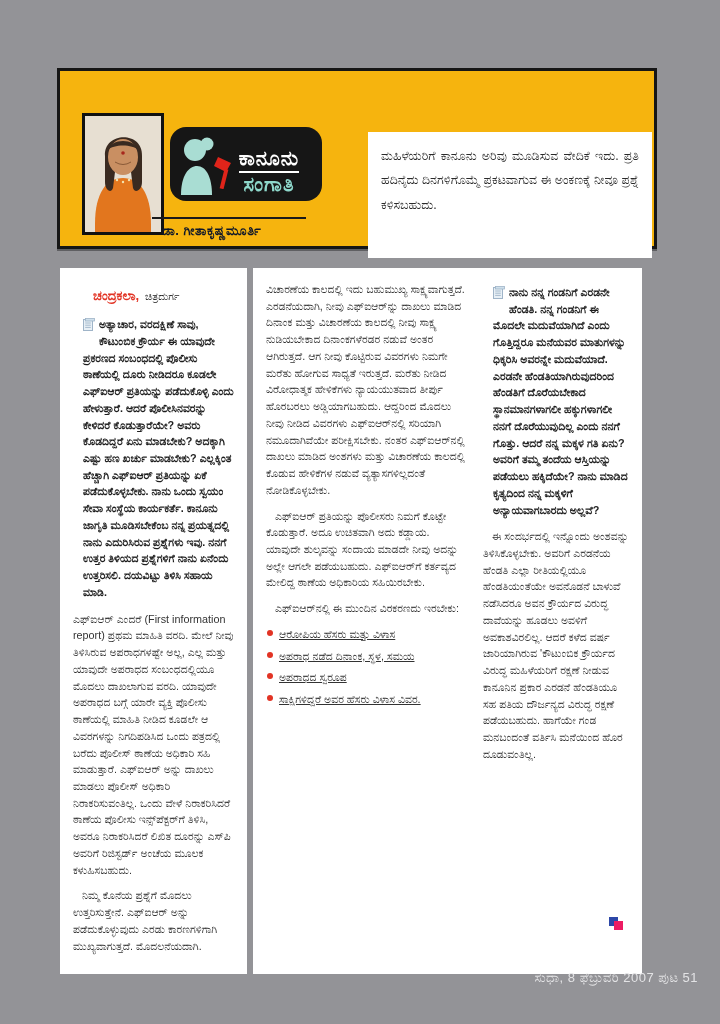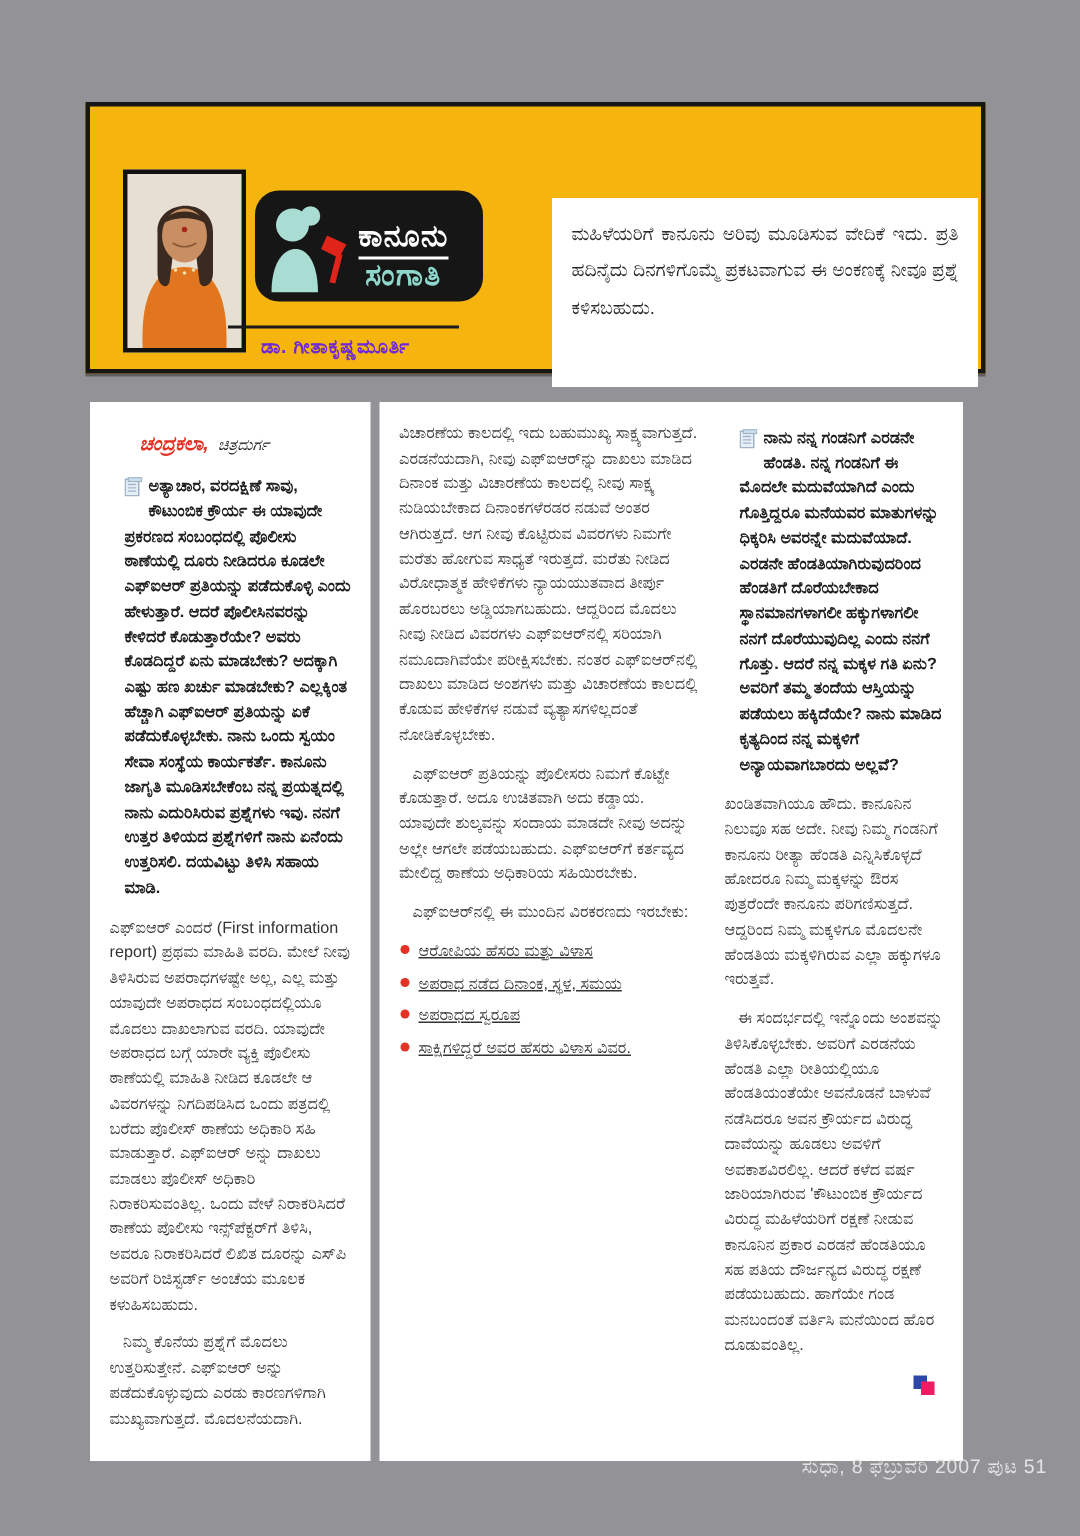--- a/index.html
+++ b/index.html
@@ -29,39 +29,39 @@
   }
   .logo-badge .sil{flex:0 0 auto;margin-right:2px;position:relative;top:3px;}
   .logo-badge .gavel{position:absolute;left:44px;top:30px;}
   .logo-text{flex:1;text-align:center;line-height:1.15;margin-top:14px;}
   .logo-line1{
     color:#ffffff;font-weight:bold;font-size:20px;letter-spacing:1px;
     border-bottom:2px solid #ffffff;display:inline-block;padding-bottom:1px;
   }
   .logo-line2{color:#8ED8CB;font-weight:bold;font-size:20px;letter-spacing:1px;margin-top:2px;}
   .author-divider{position:absolute;left:92px;top:146px;width:154px;height:2px;background:#1a1a1a;}
-  .author-name{position:absolute;left:102px;top:152px;font-size:13px;font-weight:bold;color:#6d28d9;letter-spacing:.5px;margin-left:12px;}
+  .author-name{position:absolute;left:102px;top:152px;font-size:13px;font-weight:bold;color:#0f172a;letter-spacing:.5px;}
   .intro-box{
     position:absolute;left:308px;top:48px;width:284px;height:126px;
     background:#ffffff;box-sizing:border-box;padding:12px 13px;margin-top:13px;
   }
   .intro-box p{
     margin:0;font-size:12.5px;line-height:1.95;color:#2a2a2a;
     font-weight:500;text-align:justify;
   }
 
   
   .col{
     position:absolute;top:268px;height:706px;background:#ffffff;
     box-sizing:border-box;padding:16px 13px;font-size:10.8px;line-height:1.55;color:#333;
   }
   .col1{left:60px;width:187px;}
   .col2{left:253px;width:226px;padding-top:13px;}
   .col3{left:470px;width:172px;}
-  .q-head{margin:2px 0 10px 20px;font-style:italic;}
+  .q-head{margin:2px 0 10px 20px;}
   .q-name{color:#E23324;font-weight:bold;font-size:13px;}
   .q-place{color:#222;font-size:10.5px;margin-left:3px;}
   .question{margin:0 0 10px 10px;font-weight:bold;color:#1d1d1d;}
   .note-icon{float:left;margin:2px 4px 0 0;}
   .answer{margin:0 0 9px 0;}
   .answer.ind{text-indent:9px;}
   ul.fir-list{list-style:none;margin:4px 0 8px 0;padding:0;text-decoration:underline;}
   ul.fir-list li{position:relative;padding-left:13px;margin-bottom:5px;}
   ul.fir-list .dot{
     position:absolute;left:1px;top:4px;width:6px;height:6px;border-radius:50%;
@@ -166,21 +166,20 @@
       <span class="note-icon">
         <svg width="12" height="13" viewBox="0 0 12 13">
           <rect x="0.5" y="1.5" width="9" height="11" fill="#E8F0F6" stroke="#9FB4C8" stroke-width="1"></rect>
           <rect x="2.5" y="0.5" width="9" height="2.5" fill="#CFE0EC" stroke="#9FB4C8" stroke-width="0.8"></rect>
           <line x1="2.2" y1="5" x2="7.8" y2="5" stroke="#9FB4C8" stroke-width="0.9"></line>
           <line x1="2.2" y1="7.2" x2="7.8" y2="7.2" stroke="#9FB4C8" stroke-width="0.9"></line>
           <line x1="2.2" y1="9.4" x2="7.8" y2="9.4" stroke="#9FB4C8" stroke-width="0.9"></line>
         </svg>
       </span><span>ನಾನು ನನ್ನ ಗಂಡನಿಗೆ ಎರಡನೇ ಹೆಂಡತಿ. ನನ್ನ ಗಂಡನಿಗೆ ಈ ಮೊದಲೇ ಮದುವೆಯಾಗಿದೆ ಎಂದು ಗೊತ್ತಿದ್ದರೂ ಮನೆಯವರ ಮಾತುಗಳನ್ನು ಧಿಕ್ಕರಿಸಿ ಅವರನ್ನೇ ಮದುವೆಯಾದೆ. ಎರಡನೇ ಹೆಂಡತಿಯಾಗಿರುವುದರಿಂದ ಹೆಂಡತಿಗೆ ದೊರೆಯಬೇಕಾದ ಸ್ಥಾನಮಾನಗಳಾಗಲೀ ಹಕ್ಕುಗಳಾಗಲೀ ನನಗೆ ದೊರೆಯುವುದಿಲ್ಲ ಎಂದು ನನಗೆ ಗೊತ್ತು. ಆದರೆ ನನ್ನ ಮಕ್ಕಳ ಗತಿ ಏನು? ಅವರಿಗೆ ತಮ್ಮ ತಂದೆಯ ಆಸ್ತಿಯನ್ನು ಪಡೆಯಲು ಹಕ್ಕಿದೆಯೇ? ನಾನು ಮಾಡಿದ ಕೃತ್ಯದಿಂದ ನನ್ನ ಮಕ್ಕಳಿಗೆ ಅನ್ಯಾಯವಾಗಬಾರದು ಅಲ್ಲವೆ?</span>
     </p>
-    <p class="answer">ಖಂಡಿತವಾಗಿಯೂ ಹೌದು. ಕಾನೂನಿನ ನಿಲುವೂ ಸಹ ಅದೇ. ನೀವು ನಿಮ್ಮ ಗಂಡನಿಗೆ ಕಾನೂನು ರೀತ್ಯಾ ಹೆಂಡತಿ ಎನ್ನಿಸಿಕೊಳ್ಳದೆ ಹೋದರೂ ನಿಮ್ಮ ಮಕ್ಕಳನ್ನು ಔರಸ ಪುತ್ರರೆಂದೇ ಕಾನೂನು ಪರಿಗಣಿಸುತ್ತದೆ. ಆದ್ದರಿಂದ ನಿಮ್ಮ ಮಕ್ಕಳಿಗೂ ಮೊದಲನೇ ಹೆಂಡತಿಯ ಮಕ್ಕಳಿಗಿರುವ ಎಲ್ಲಾ ಹಕ್ಕುಗಳೂ ಇರುತ್ತವೆ.</p>
     <p class="answer ind">ಈ ಸಂದರ್ಭದಲ್ಲಿ ಇನ್ನೊಂದು ಅಂಶವನ್ನು ತಿಳಿಸಿಕೊಳ್ಳಬೇಕು. ಅವರಿಗೆ ಎರಡನೆಯ ಹೆಂಡತಿ ಎಲ್ಲಾ ರೀತಿಯಲ್ಲಿಯೂ ಹೆಂಡತಿಯಂತೆಯೇ ಅವನೊಡನೆ ಬಾಳುವೆ ನಡೆಸಿದರೂ ಅವನ ಕ್ರೌರ್ಯದ ವಿರುದ್ಧ ದಾವೆಯನ್ನು ಹೂಡಲು ಅವಳಿಗೆ ಅವಕಾಶವಿರಲಿಲ್ಲ. ಆದರೆ ಕಳೆದ ವರ್ಷ ಜಾರಿಯಾಗಿರುವ 'ಕೌಟುಂಬಿಕ ಕ್ರೌರ್ಯದ ವಿರುದ್ಧ ಮಹಿಳೆಯರಿಗೆ ರಕ್ಷಣೆ ನೀಡುವ ಕಾನೂನಿನ ಪ್ರಕಾರ ಎರಡನೆ ಹೆಂಡತಿಯೂ ಸಹ ಪತಿಯ ದೌರ್ಜನ್ಯದ ವಿರುದ್ಧ ರಕ್ಷಣೆ ಪಡೆಯಬಹುದು. ಹಾಗೆಯೇ ಗಂಡ ಮನಬಂದಂತೆ ವರ್ತಿಸಿ ಮನೆಯಿಂದ ಹೊರ ದೂಡುವಂತಿಲ್ಲ.</p>
     <div class="end-mark">
       <span class="sq-blue"></span>
       <span class="sq-pink"></span>
     </div>
   </div>
 
   <div class="page-footer">ಸುಧಾ, 8 ಫೆಬ್ರುವರಿ 2007 ಪುಟ 51</div>
 
 </div>

